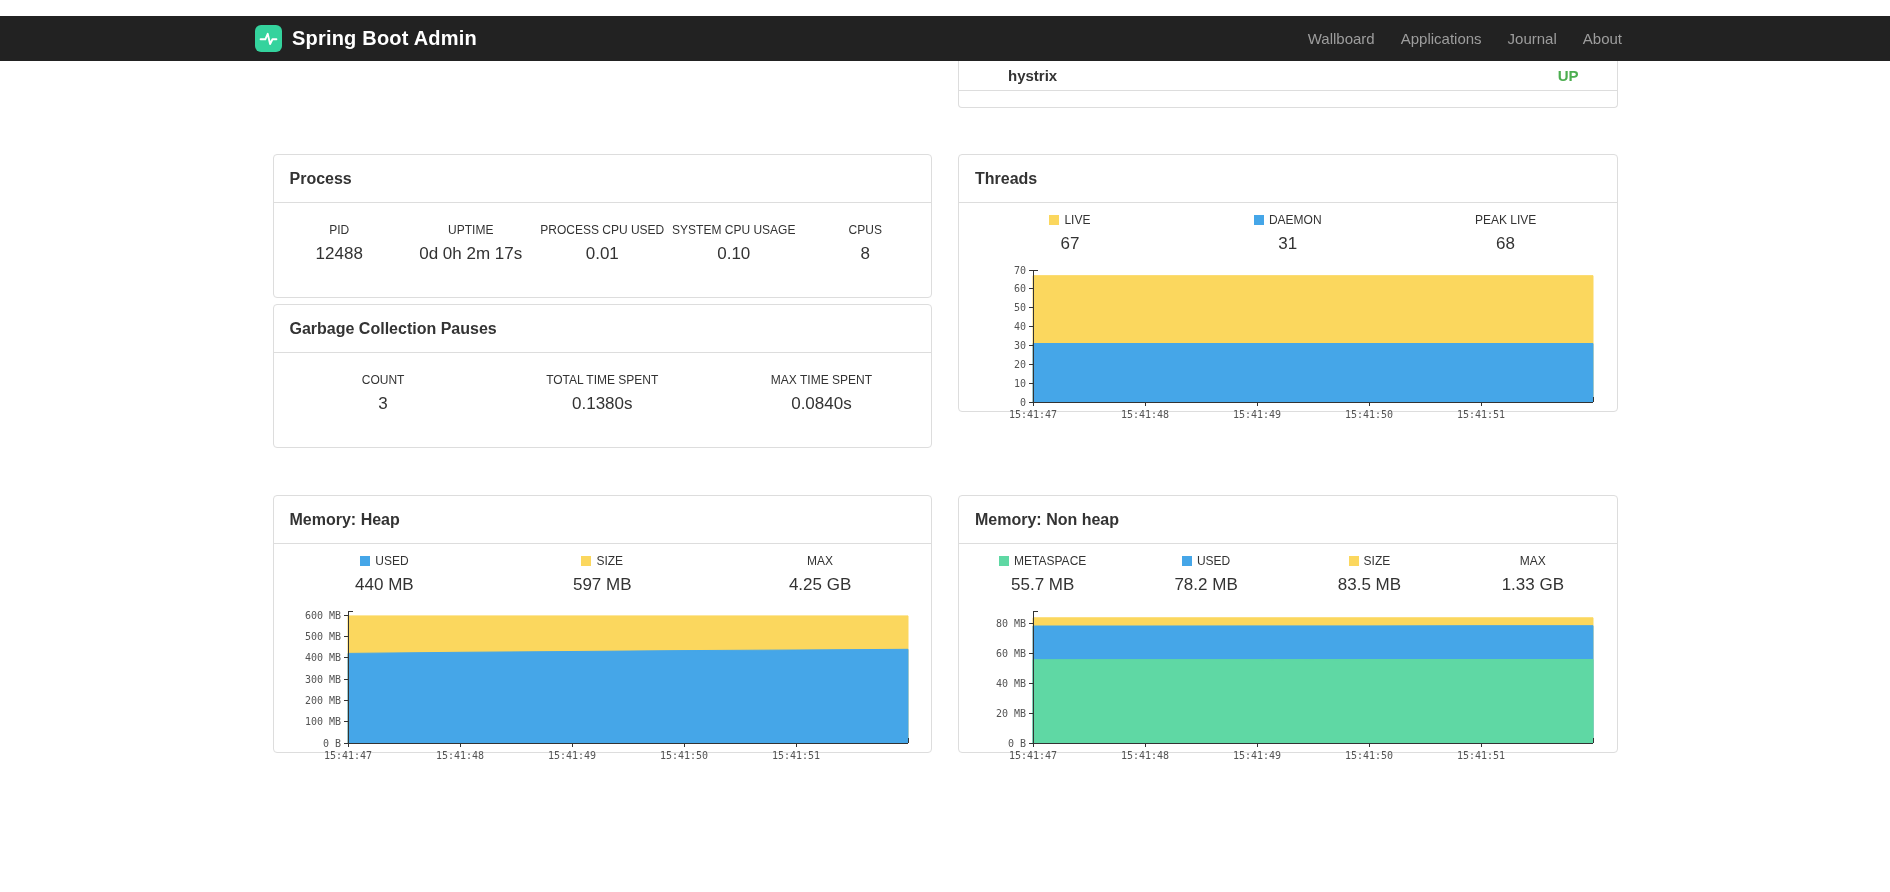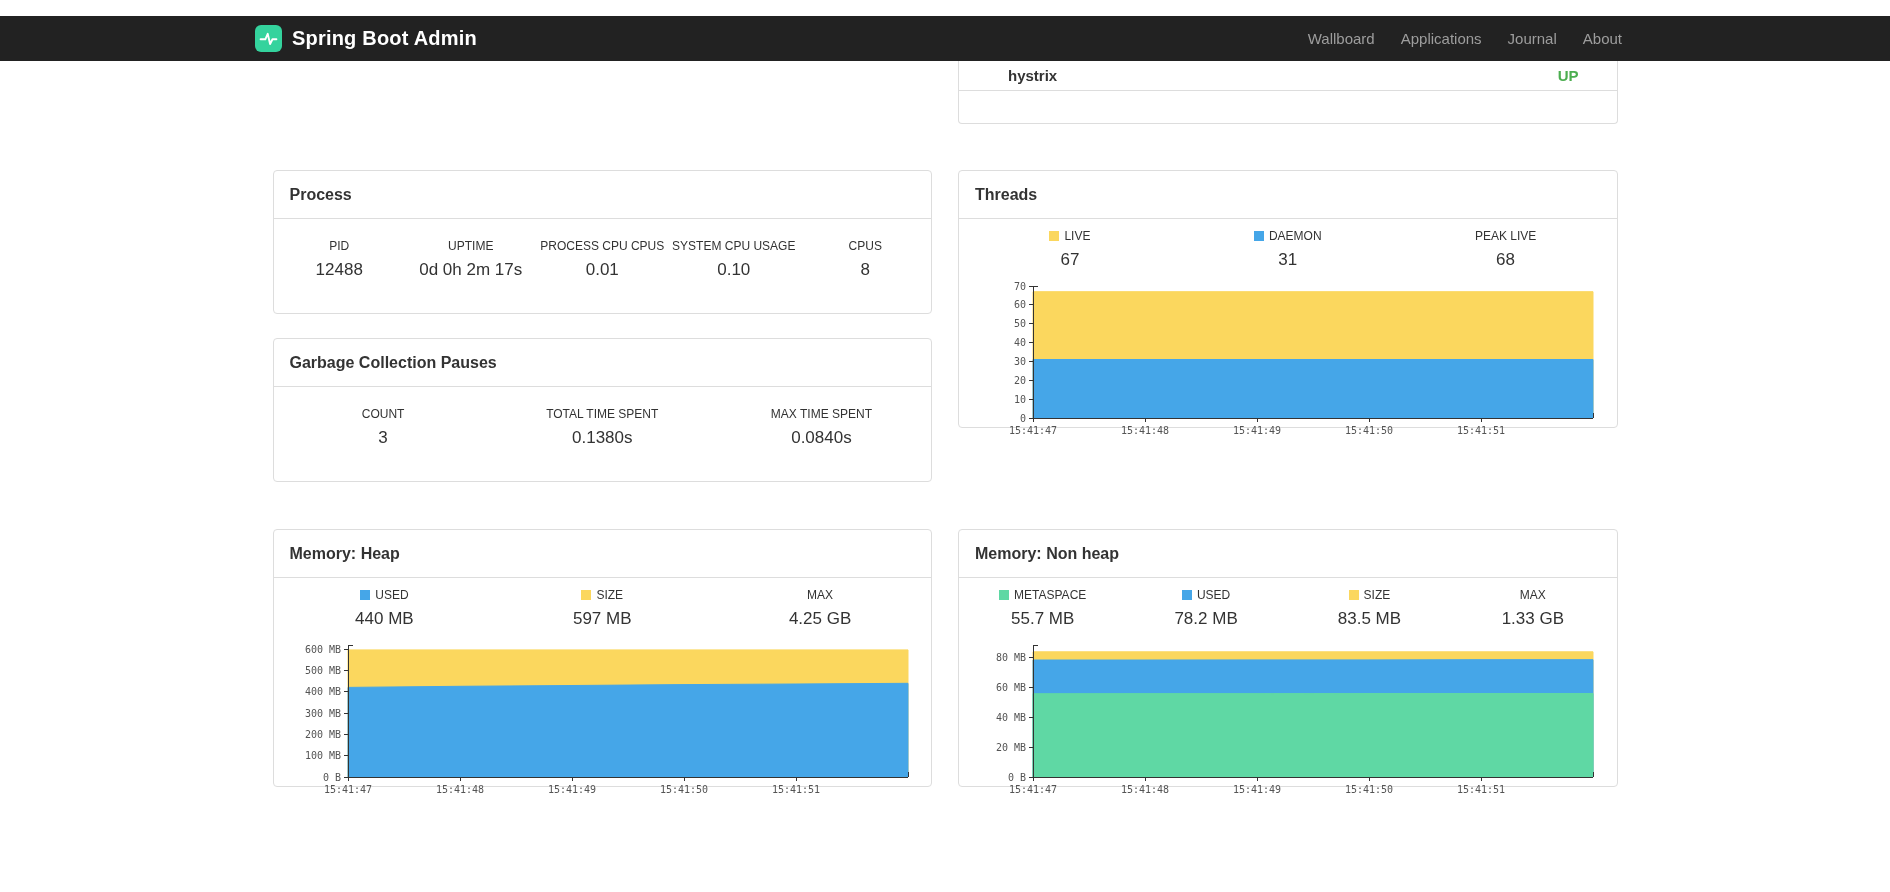--- a/index.html
+++ b/index.html
@@ -22,23 +22,23 @@
   .container { width:1345px; margin:0 auto; }
   .row { display:flex; gap:26px; }
   .col { flex:1; min-width:0; }
   .row-main { margin-top:46px; }
   .row-bottom { margin-top:47px; }
   
   .panel { background:#fff; border:1px solid #ddd; border-radius:4px; }
   .panel-heading { padding:14px 16px 13px; font-size:16px; font-weight:bold; color:#333; border-bottom:1px solid #ddd; line-height:20px; }
   .panel-sm { height:144px; }
   .panel-lg { height:258px; }
-  .mb { margin-bottom:24px; }
-  
-  .panel-cut { border-top:none; border-radius:0 0 4px 4px; height:63px; }
+  .mb { margin-bottom:6px; }
+  
+  .panel-cut { border-top:none; border-radius:0 0 4px 4px; height:47px; }
   .app-row { height:30px; display:flex; align-items:center; justify-content:space-between; padding:0 38px 0 49px; border-bottom:1px solid #ddd; cursor:pointer; }
   .app-name { font-weight:bold; font-size:15px; color:#333; }
   .app-status { font-weight:bold; font-size:15px;text-align:right; }
   
   .stats-row { display:flex; padding-top:20px; }
   .stats-row.tight { padding-top:10px;gap:28px; }
   .stat { flex:1; text-align:center; white-space:nowrap; }
   .stat-label { font-size:12px; color:#333; }
   .stat-value { font-size:17px; color:#333; margin-top:7px; }
   .swatch { display:none; width:10px; height:10px; margin-right:5px; vertical-align:-1px; }
@@ -91,21 +91,21 @@
         <div class="stats-row">
           <div class="stat">
             <div class="stat-label">PID</div>
             <div class="stat-value">12488</div>
           </div>
           <div class="stat">
             <div class="stat-label">UPTIME</div>
             <div class="stat-value">0d 0h 2m 17s</div>
           </div>
           <div class="stat">
-            <div class="stat-label">PROCESS CPU CPUS</div>
+            <div class="stat-label">PROCESS CPU USED</div>
             <div class="stat-value">0.01</div>
           </div>
           <div class="stat">
             <div class="stat-label">SYSTEM CPU USAGE</div>
             <div class="stat-value">0.10</div>
           </div>
           <div class="stat">
             <div class="stat-label">CPUS</div>
             <div class="stat-value">8</div>
           </div>

